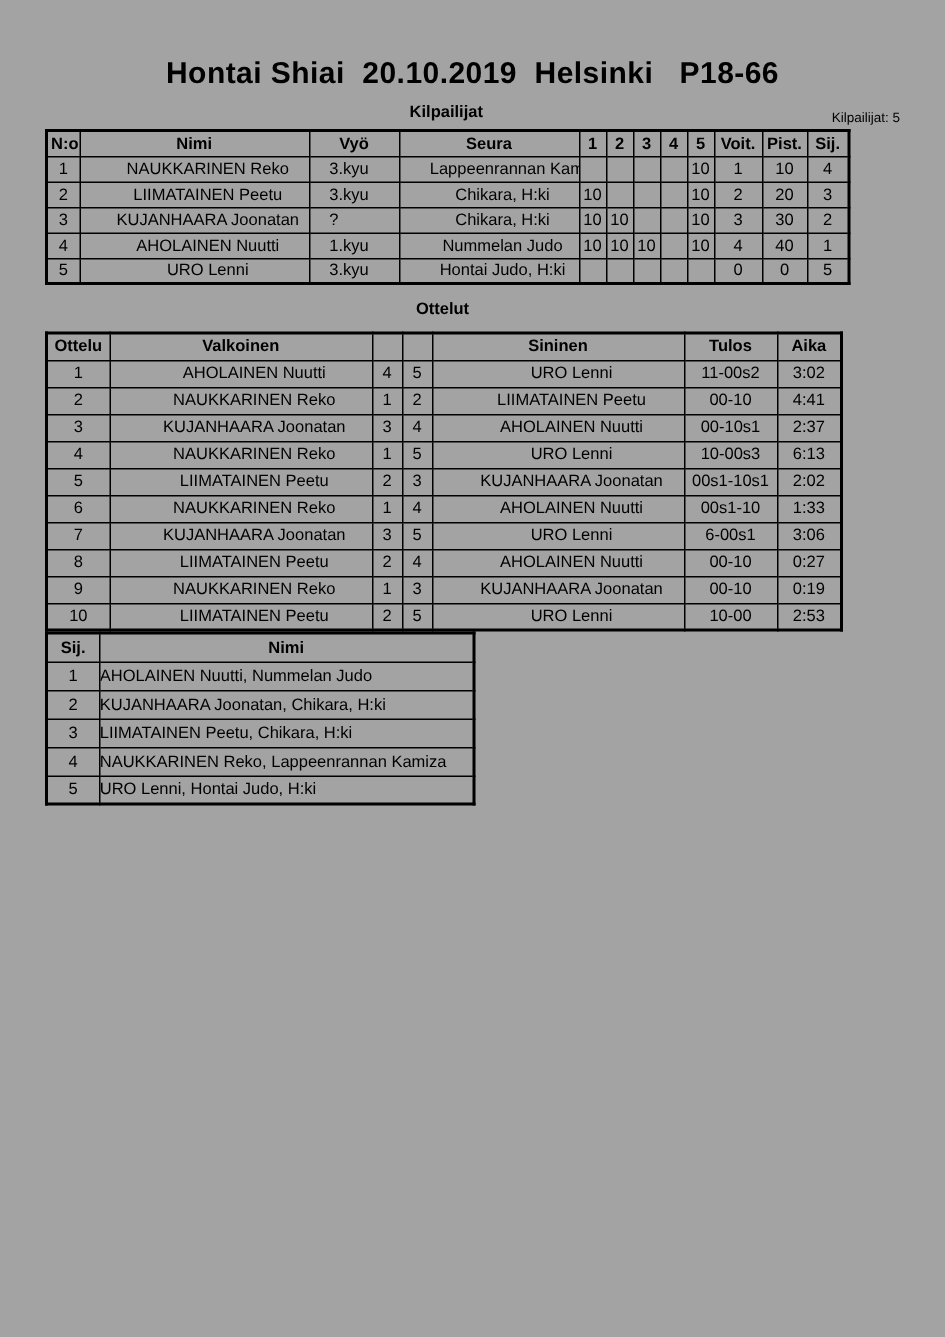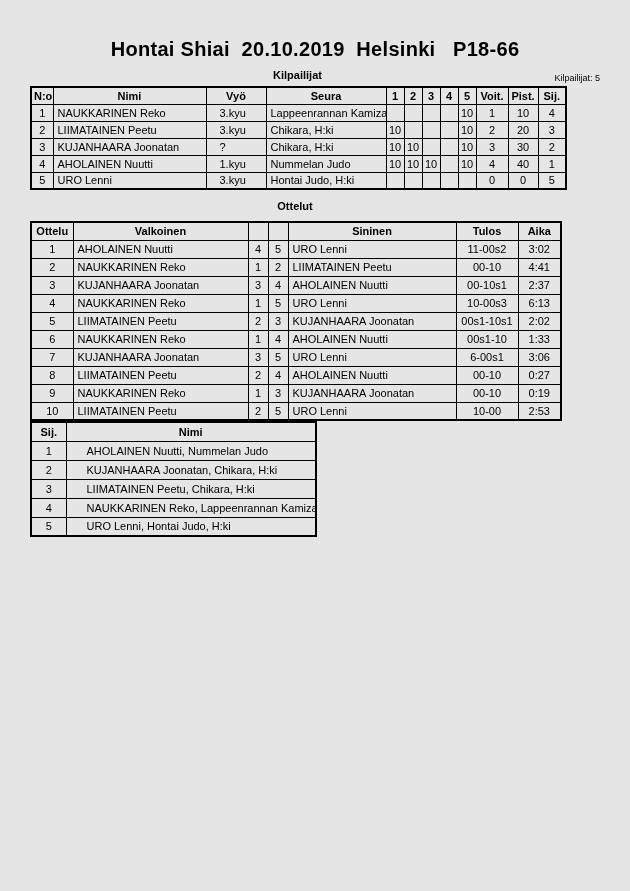--- a/index.html
+++ b/index.html
@@ -3,21 +3,21 @@
 <meta charset="utf-8">
 <style>
   * { box-sizing: border-box; }
   html, body { margin: 0; padding: 0; }
   body {
     width: 630px; height: 891px;
     background: #ffffff;
     color: #000000;
     font-family: "Liberation Sans", "DejaVu Sans", sans-serif;
   }
-  .page { position: relative; width: 630px; height: 891px; overflow: hidden; background: #e5e5e5; }
+  .page { position: relative; width: 630px; height: 891px; overflow: hidden; background: #a3a3a3; }
 
   .title {
     margin-top: 38px;
     text-align: center;
     font-size: 20px;
     font-weight: bold;
     white-space: pre;
     letter-spacing: 0.3px;
   }
 
@@ -44,23 +44,23 @@
     border: 1px solid #000;
     overflow: hidden;
     white-space: nowrap;
     padding: 0 2px;
   }
   th { font-weight: bold; text-align: center; margin-left: 20px; }
   .t1 th, .t1 td { height: 17px; }
   .t2 th, .t2 td { height: 18px; }
   .t3 th, .t3 td { height: 19px; }
   td.c { text-align: center; }
-  td.l { text-align: left; padding-left: 4px; }
+  td.l { text-align: center; padding-left: 20px; }
   td.vyo { text-align: left; padding-left: 13px; }
-  td.nm3 { text-align: left; padding-left: 20px; }
+  td.nm3 { text-align: left; padding-left: 0; }
 </style>
 </head>
 <body>
 
 <div class="page">
 
   <div class="title">Hontai Shiai  20.10.2019  Helsinki   P18-66</div>
 
   <div class="sec-head kilp-head">
     <div class="section-heading">Kilpailijat</div>

